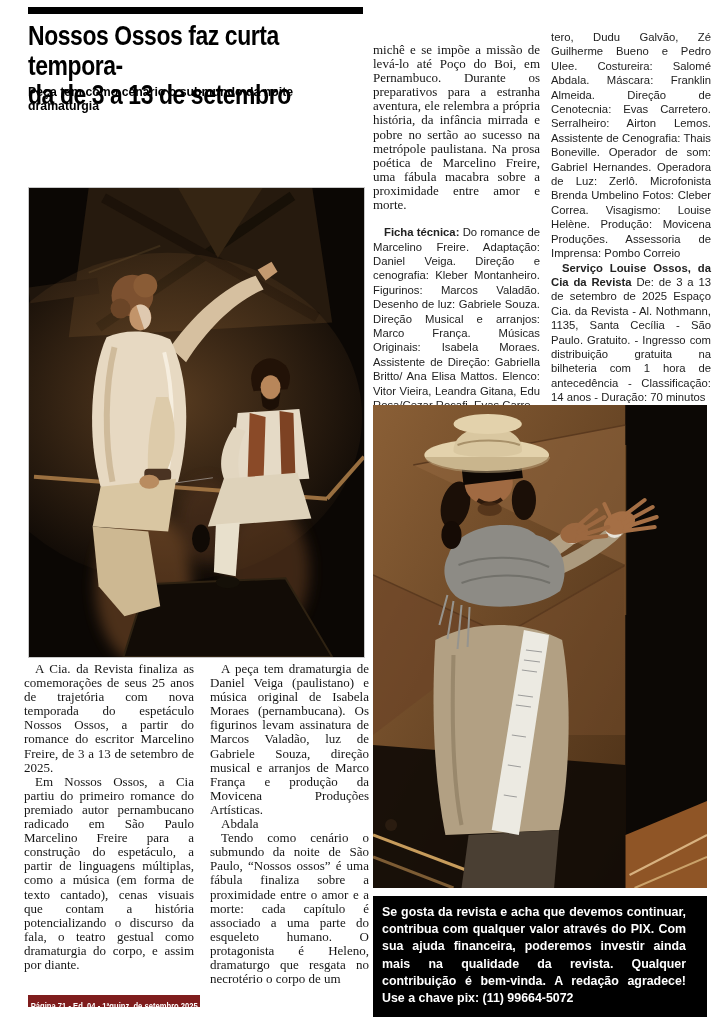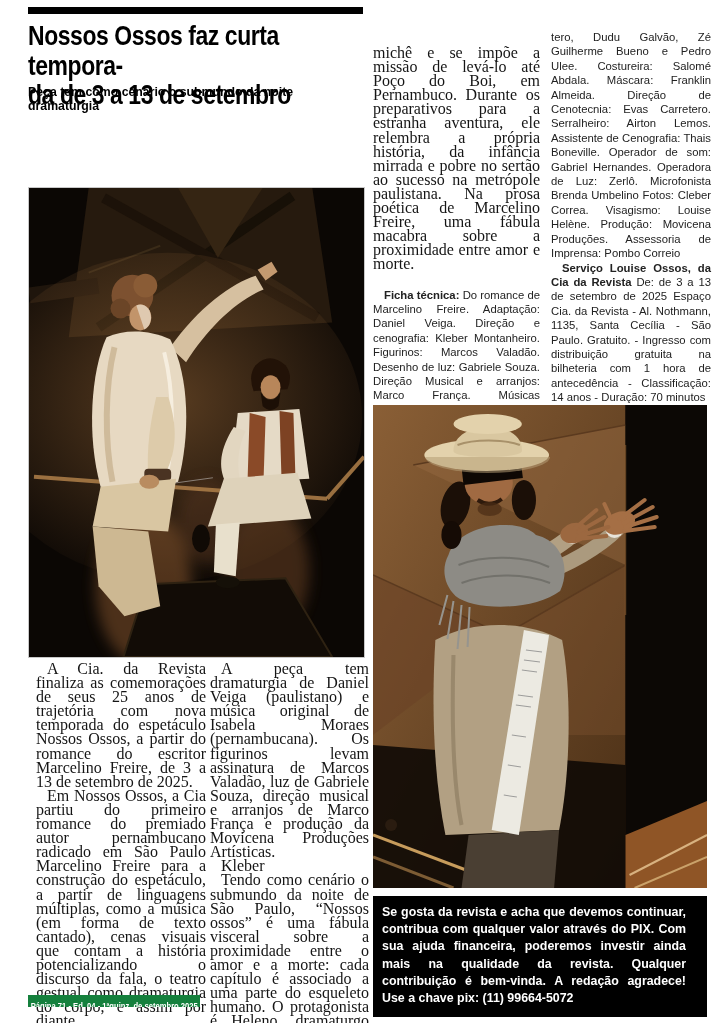--- a/index.html
+++ b/index.html
@@ -12,33 +12,33 @@
             font-weight:700;font-size:27px;line-height:29.5px;letter-spacing:-0.5px;
             color:#000;white-space:pre-line;transform:scaleX(.85);transform-origin:left top;}
   #subhead{left:28px;top:85px;width:337px;font-weight:700;font-size:12.3px;color:#000;}
   #lead{left:28px;top:108px;width:338px;font-size:12.8px;line-height:19.5px;
         text-align:justify;color:#2e2e2e;}
   
   #photo1{left:28px;top:187px;width:337px;height:471px;border:1px solid #c8c8c8;box-sizing:border-box;}
   #photo2{left:373px;top:405px;width:334px;height:483px;}
   #photo1 svg,#photo2 svg{display:block;width:100%;height:100%;}
   
-  .serif-col{font-family:"Liberation Serif",serif;font-size:16px;line-height:14.1px;
+  .serif-col{font-family:"Liberation Serif",serif;font-size:13px;line-height:14.1px;
              text-align:justify;color:#151515;}
   .sans-col{font-family:"Liberation Sans",sans-serif;font-size:11.3px;line-height:14.4px;
             text-align:justify;color:#222;}
   .serif-col p,.sans-col p,#pix p{margin:0;}
   .ind{text-indent:11px;}
   .gap{margin-top:3px;}
-  #left-col1{left:36px;top:662px;width:170px;}
+  #left-col1{left:24px;top:662px;width:170px;}
   #left-col2{left:210px;top:662px;width:159px;}
   #right-col1{left:373px;top:30px;width:167px;}
   #right-col2{left:551px;top:30px;width:160px;}
   
-  #footer-bar{left:28px;top:995px;width:172px;height:12px;background:#15803d;overflow:hidden;}
+  #footer-bar{left:28px;top:995px;width:172px;height:12px;background:#7f1d1d;overflow:hidden;}
   #footer-bar span{display:inline-block;color:#fff;font-weight:700;font-size:8.2px;
                    line-height:12px;white-space:nowrap;padding-left:3px;
                    transform:scaleX(.93);transform-origin:left center;}
   
   #pix{left:373px;top:896px;width:334px;box-sizing:border-box;background:#000;color:#fff;
        padding:8px 21px 10px 9px;font-weight:700;font-size:12.4px;line-height:17.2px;
        text-align:justify;}
 </style>
 </head>
 <body>
@@ -117,22 +117,22 @@
     </svg>
   </div>
 
   <div id="left-col1" class="abs serif-col">
     <p class="ind">A Cia. da Revista finaliza as comemorações de seus 25 anos de trajetória com nova temporada do espetáculo Nossos Ossos,  a partir do romance do escritor Marcelino Freire, de 3 a 13 de setembro de 2025.</p>
     <p class="ind gap">Em Nossos Ossos, a Cia partiu do primeiro romance do premiado autor pernambucano radicado em São Paulo Marcelino Freire para a construção do espetáculo, a partir de linguagens múltiplas, como a música (em forma de texto cantado), cenas visuais que contam a história potencializando o discurso da fala, o teatro gestual como dramaturgia do corpo, e assim por diante.</p>
   </div>
 
   <div id="left-col2" class="abs serif-col">
     <p class="ind">A peça tem dramaturgia de Daniel Veiga (paulistano) e música original de Isabela Moraes (pernambucana). Os figurinos levam assinatura de Marcos Valadão, luz de Gabriele Souza, direção musical e arranjos de Marco França e produção da Movicena Produções Artísticas.</p>
-    <p class="ind gap">Kleber</p>
-    <p class="ind">Tendo como cenário o submundo da noite de São Paulo, “Nossos ossos” é uma fábula visceral sobre a proximidade entre o amor e a morte: cada capítulo é associado a uma parte do esqueleto humano. O protagonista é Heleno, dramaturgo que resgata no necrotério o corpo de um</p>
+    <p class="ind gap">Abdala</p>
+    <p class="ind">Tendo como cenário o submundo da noite de São Paulo, “Nossos ossos” é uma fábula finaliza sobre a proximidade entre o amor e a morte: cada capítulo é associado a uma parte do esqueleto humano. O protagonista é Heleno, dramaturgo que resgata no necrotério o corpo de um</p>
   </div>
 
   <div id="footer-bar" class="abs">
     <span>Página 71 - Ed. 04 - 1ªquinz. de setembro 2025</span>
   </div>
 
   <div id="right-col1" class="abs">
     <p class="serif-col">michê e se impõe a missão de levá-lo até Poço do Boi, em Pernambuco. Durante os preparativos para a estranha aventura, ele relembra a própria história, da infância mirrada e pobre no sertão ao sucesso na metrópole paulistana. Na prosa poética de Marcelino Freire, uma fábula macabra sobre a proximidade entre amor e morte.</p>
     <p class="sans-col ind gap"><b>Ficha técnica:</b><span> Do romance de Marcelino Freire. Adaptação: Daniel Veiga. Direção e cenografia: Kleber Montanheiro. Figurinos: Marcos Valadão. Desenho de luz: Gabriele Souza. Direção Musical e arranjos: Marco França. Músicas Originais: Isabela Moraes. Assistente de Direção: Gabriella Britto/ Ana Elisa Mattos. Elenco: Vitor Vieira, Leandra Gitana, Edu Rosa/Cezar Rocafi, Evas Carre-</span></p>
   </div>

